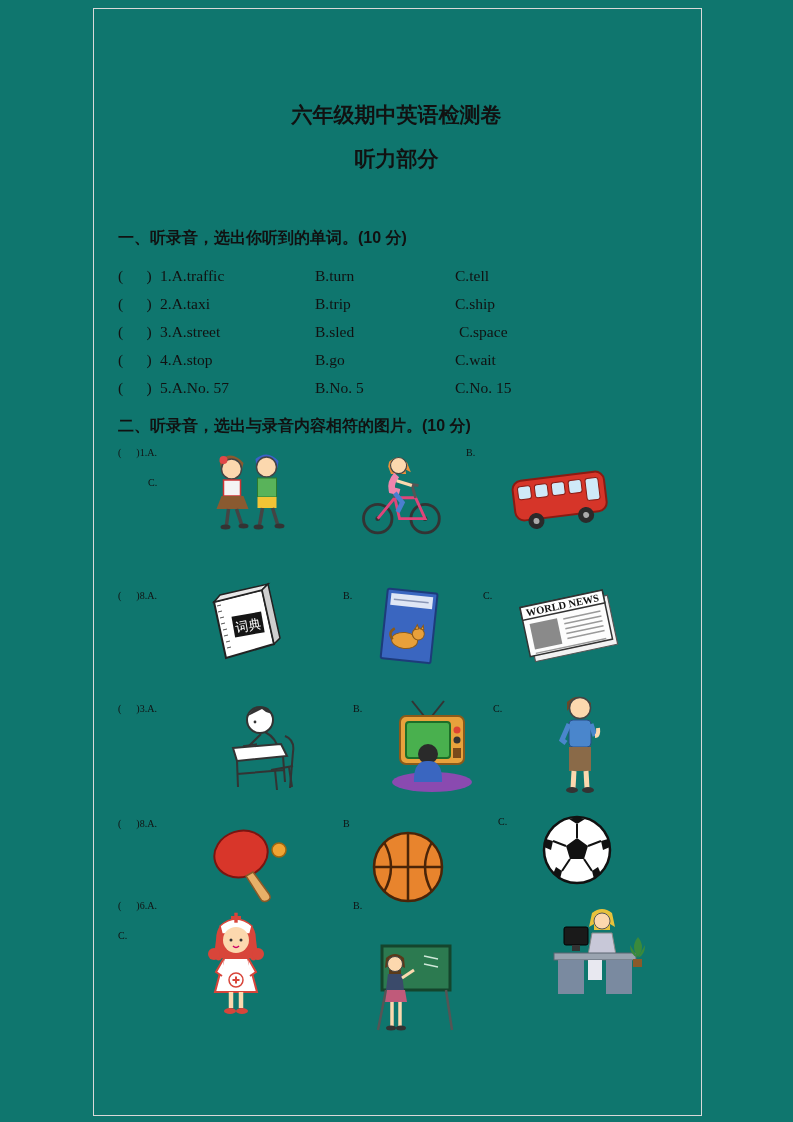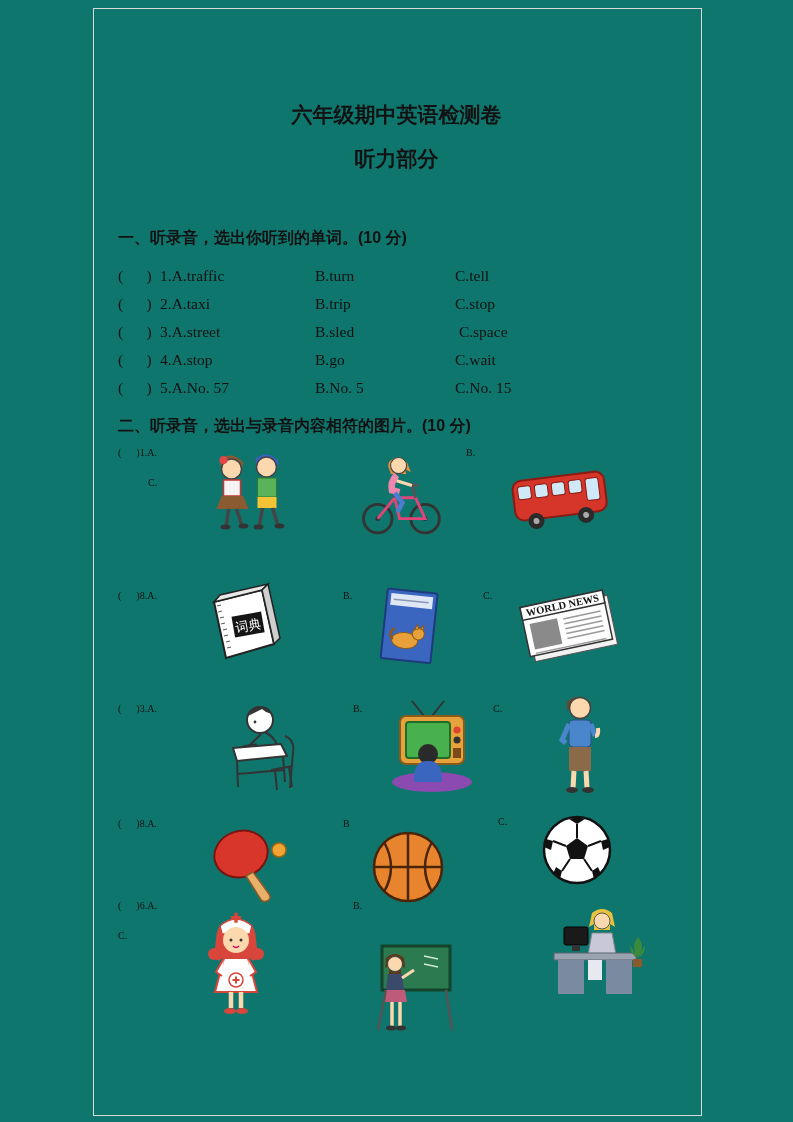--- a/index.html
+++ b/index.html
@@ -49,21 +49,21 @@
   <div class="s1-row" style="top:267px;">
     <span class="paren">(      )</span>
     <span class="col-a">1.A.traffic</span>
     <span class="col-b">B.turn</span>
     <span class="col-c">C.tell</span>
   </div>
   <div class="s1-row" style="top:295px;">
     <span class="paren">(      )</span>
     <span class="col-a">2.A.taxi</span>
     <span class="col-b">B.trip</span>
-    <span class="col-c">C.stop</span>
+    <span class="col-c">C.ship</span>
   </div>
   <div class="s1-row" style="top:323px;">
     <span class="paren">(      )</span>
     <span class="col-a">3.A.street</span>
     <span class="col-b">B.sled</span>
     <span class="col-c"> C.space</span>
   </div>
   <div class="s1-row" style="top:351px;">
     <span class="paren">(      )</span>
     <span class="col-a">4.A.stop</span>

